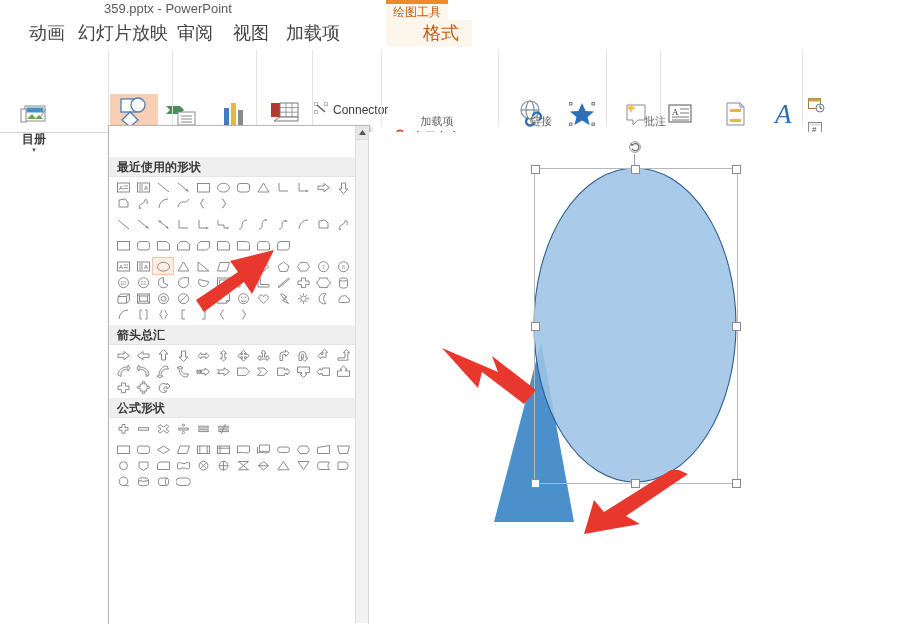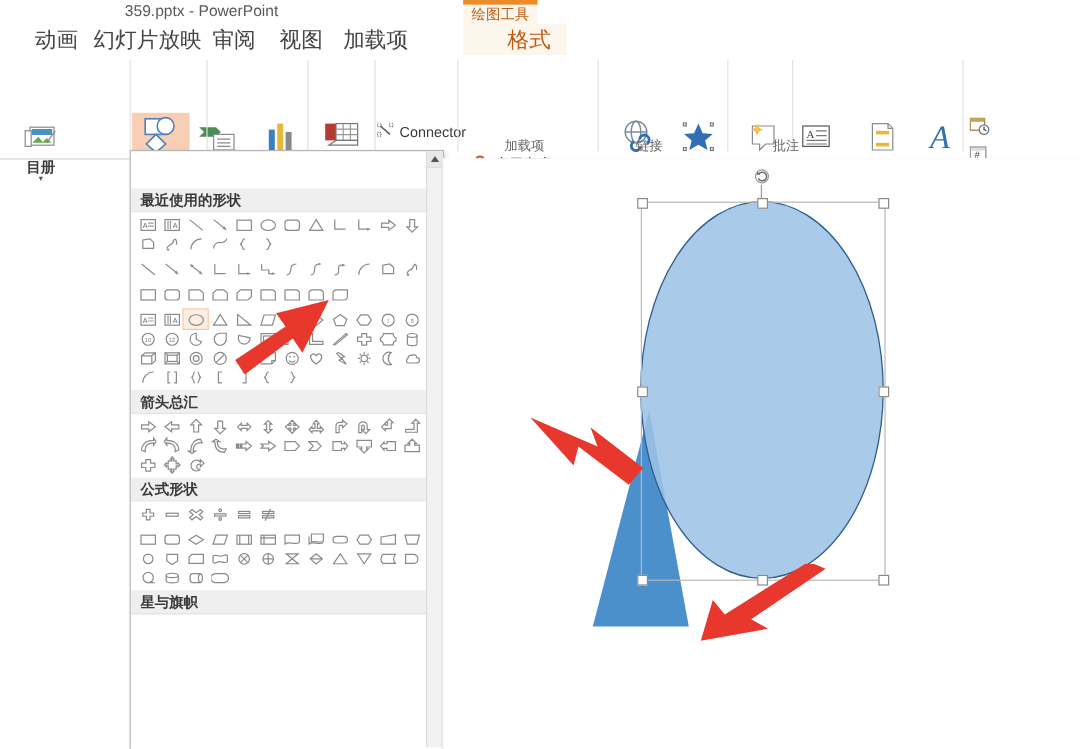--- a/index.html
+++ b/index.html
@@ -1119,21 +1119,20 @@
               <path d="M11 4 A2 3.8 0 0 0 11 11.5" fill="none" stroke="#8a8a8a" stroke-width="1"></path>
             </svg>
           </div>
           <div class="scell">
             <svg width="15" height="15" viewBox="0 0 15 15">
               <path d="M3.5 4 L11 4 A4 3.8 0 0 1 11 11.5 L3.5 11.5 A4.5 3.8 0 0 1 3.5 4 Z" stroke="#8a8a8a" fill="none" stroke-width="1"></path>
             </svg>
           </div>
         </div>
       </div>
-      <div class="gal-head">星与旗帜</div>
     </div>
   <div class="gal-scroll">
     <div class="arrow">
       <svg width="7" height="5" viewBox="0 0 7 5">
           <path d="M3.5 0 L7 5 L0 5 Z" fill="#555"></path>
         </svg>
     </div>
   </div>
 </div>
 

